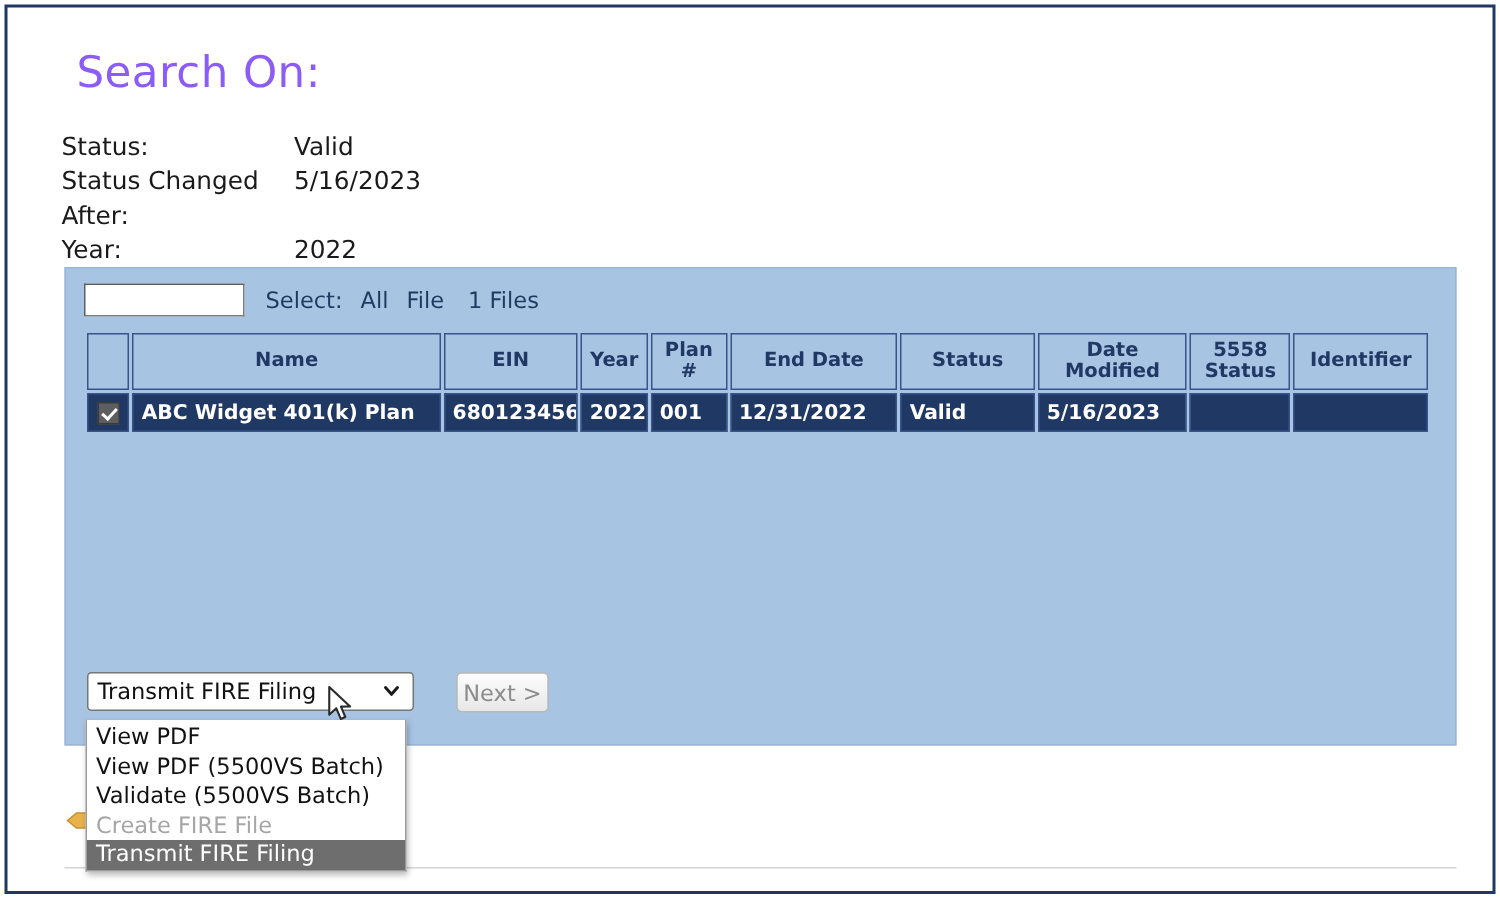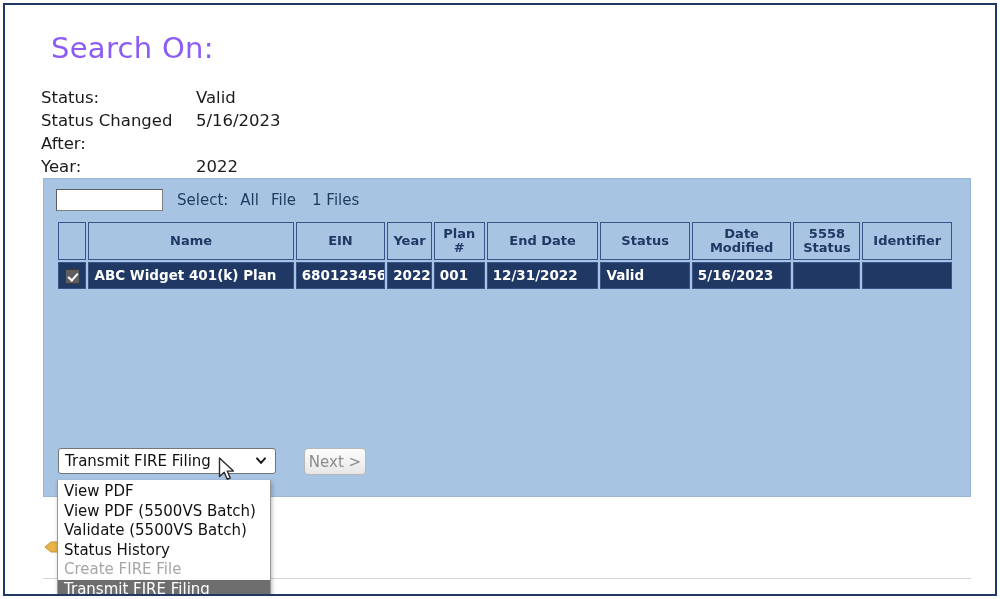--- a/index.html
+++ b/index.html
@@ -335,21 +335,20 @@
   <div id="collapse-arrow">
     <svg width="18" height="18" viewBox="0 0 18 18">
       <path d="M2 9 L8 4 L16 4 L16 14 L8 14 Z" fill="#e8b34a" stroke="#c7912f" stroke-width="1"></path>
     </svg>
   </div>
 
   <div id="dropdown-list">
     <div class="dd-option">View PDF</div>
     <div class="dd-option">View PDF (5500VS Batch)</div>
     <div class="dd-option">Validate (5500VS Batch)</div>
-    <div class="dd-option">Status History</div>
     <div class="dd-option disabled">Create FIRE File</div>
     <div class="dd-option selected">Transmit FIRE Filing</div>
   </div>
 
   <div id="bottom-divider"></div>
 
   <svg id="mouse-cursor" width="18" height="26" viewBox="0 0 18 26">
     <path d="M1.5 1 L1.5 19.5 L6.2 15.2 L9.2 22.3 L12.2 21 L9.3 14.1 L15.4 14 Z" fill="#ffffff" stroke="#2b2b2b" stroke-width="1.4" stroke-linejoin="round"></path>
   </svg>
 

